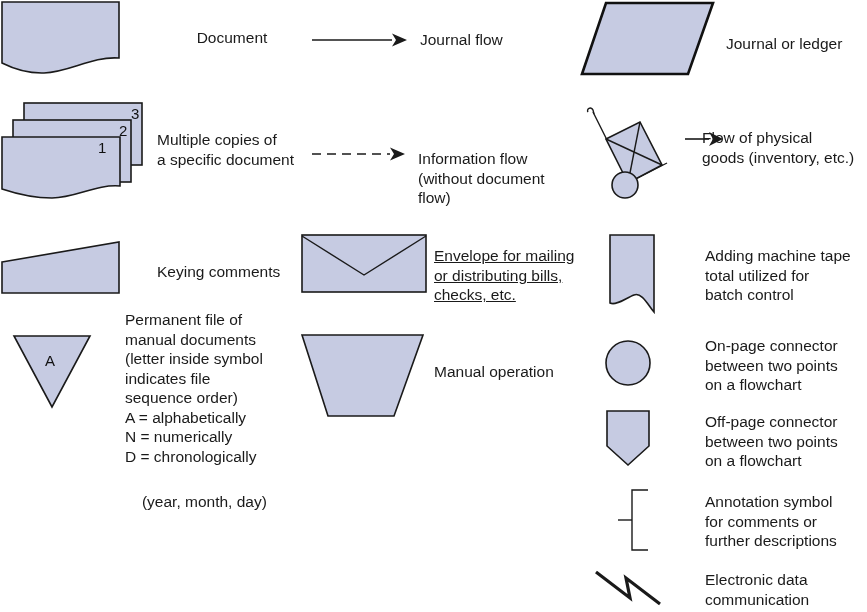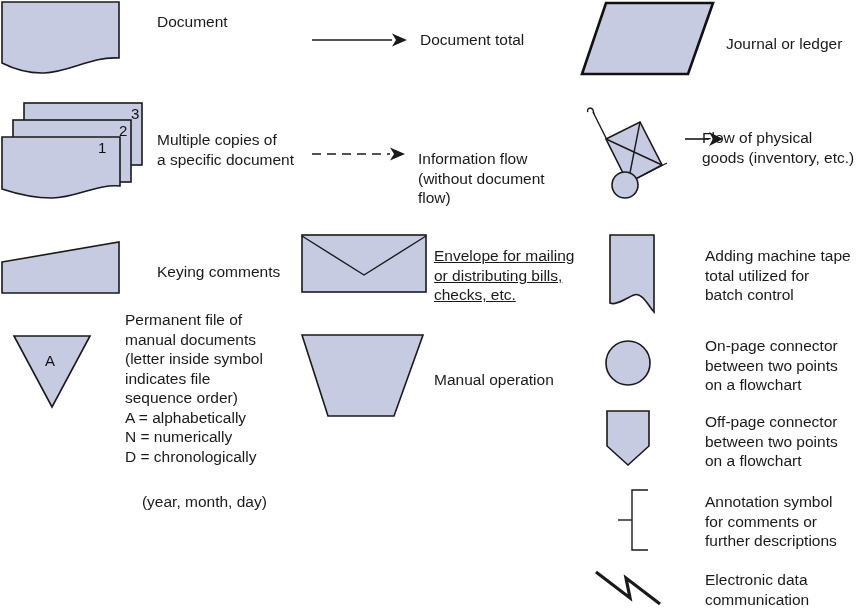--- a/index.html
+++ b/index.html
@@ -43,31 +43,31 @@
 <body>
 
 <div class="legend">
 
   <div class="item" style="left:0px;top:0px;">
     <div class="sym">
       <svg width="126" height="80" viewBox="0 0 126 80">
         <path class="fillshape" d="M2,2 L119,2 L119,58 C92,56 70,72 44,73 C28,73.5 12,68 2,63 Z"></path>
       </svg>
     </div>
-    <div class="label" style="left:157px;top:12px;width:150px;">Document</div>
+    <div class="label" style="left:157px;top:28px;width:150px;text-align:center;">Document</div>
   </div>
 
   <div class="item" style="left:310px;top:0px;">
     <div class="sym" style="left:0px;top:30px;">
       <svg width="100" height="20" viewBox="0 0 100 20">
         <line class="lineonly" x1="2" y1="10" x2="82" y2="10"></line>
         <path d="M82,3.5 L97,10 L82,16.5 L86,10 Z" fill="#1a1a1a"></path>
       </svg>
     </div>
-    <div class="label" style="left:110px;top:30px;width:170px;">Document total</div>
+    <div class="label" style="left:110px;top:30px;width:170px;">Journal flow</div>
   </div>
 
   <div class="item" style="left:580px;top:0px;">
     <div class="sym">
       <svg width="140" height="78" viewBox="0 0 140 78">
         <path class="fillshape-thick" d="M26,3 L133,3 L108,74 L2,74 Z"></path>
       </svg>
     </div>
     <div class="label" style="left:146px;top:34px;width:190px;">Journal or ledger</div>
   </div>
@@ -178,21 +178,21 @@
 D = chronologically</div>
     <div class="label indent-last" style="left:129px;top:128px;width:210px;margin-top:36px;">   (year, month, day)</div>
   </div>
 
   <div class="item" style="left:300px;top:332px;">
     <div class="sym">
       <svg width="130" height="88" viewBox="0 0 130 88">
         <path class="fillshape" d="M2,3 L123,3 L94,84 L28,84 Z"></path>
       </svg>
     </div>
-    <div class="label" style="left:134px;top:38px;width:180px;">Manual operation</div>
+    <div class="label" style="left:134px;top:30px;width:180px;">Manual operation</div>
   </div>
 
   <div class="item" style="left:600px;top:336px;">
     <div class="sym">
       <svg width="56" height="54" viewBox="0 0 56 54">
         <circle class="fillshape" cx="28" cy="27" r="22"></circle>
       </svg>
     </div>
     <div class="label" style="left:105px;top:0px;width:200px;">On-page connector
 between two points

